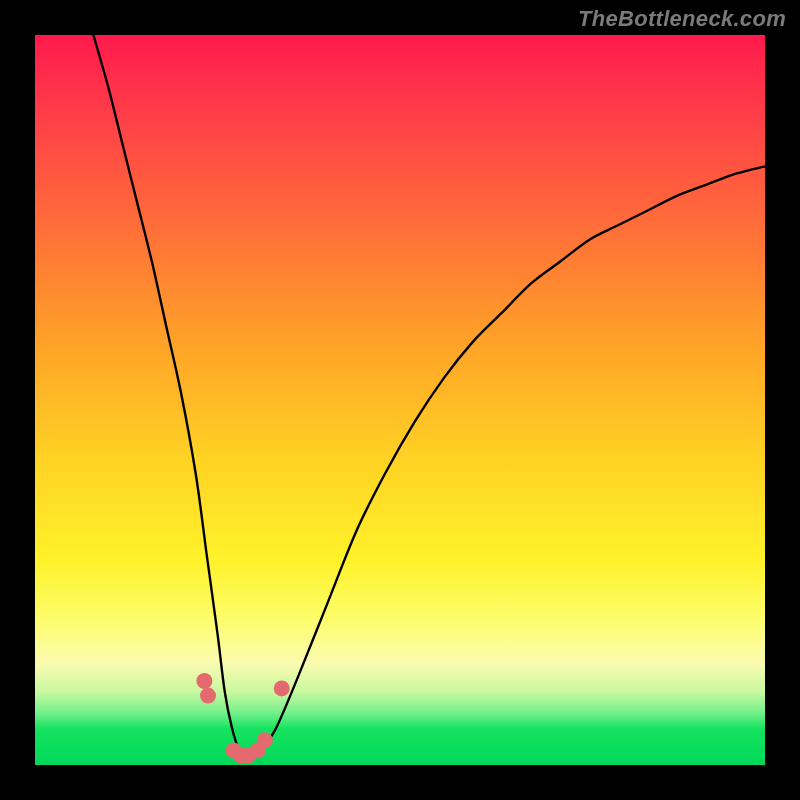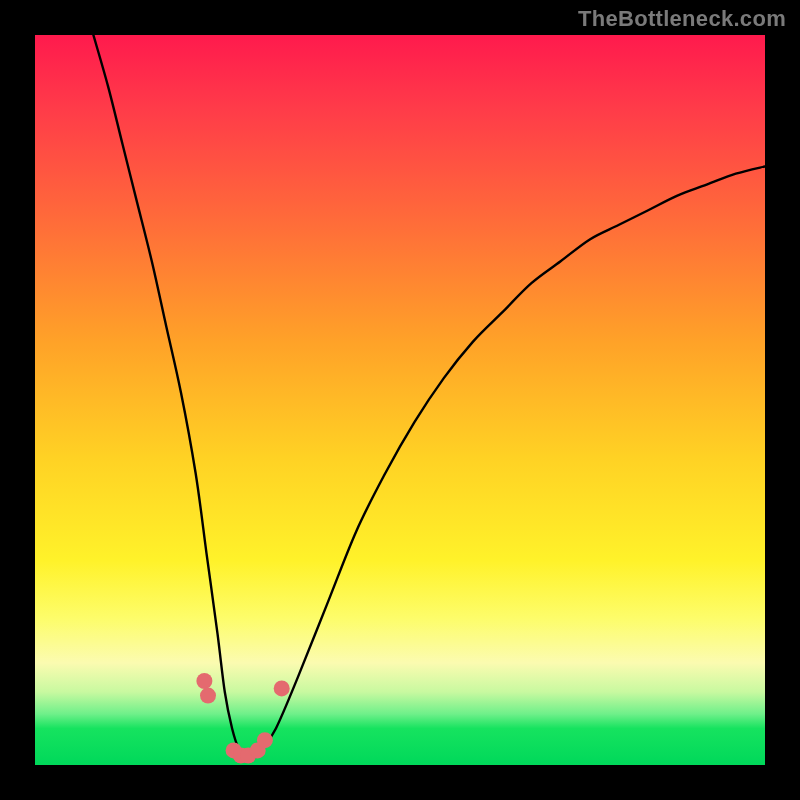--- a/index.html
+++ b/index.html
@@ -43,20 +43,21 @@
   }
   .watermark {
     position: absolute;
     top: 6px;
     right: 14px;
     color: #7a7a7a;
     font-size: 22px;
     font-weight: 600;
     letter-spacing: 0.3px;
     user-select: none;
+    font-style: italic;
   }
   svg.curve {
     position: absolute;
     left: 0;
     top: 0;
     width: 730px;
     height: 730px;
   }
 </style>
 </head>

